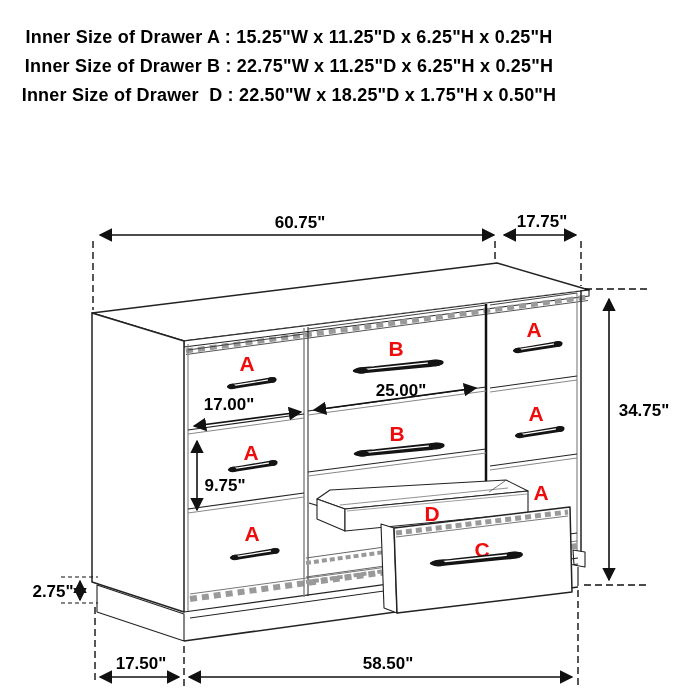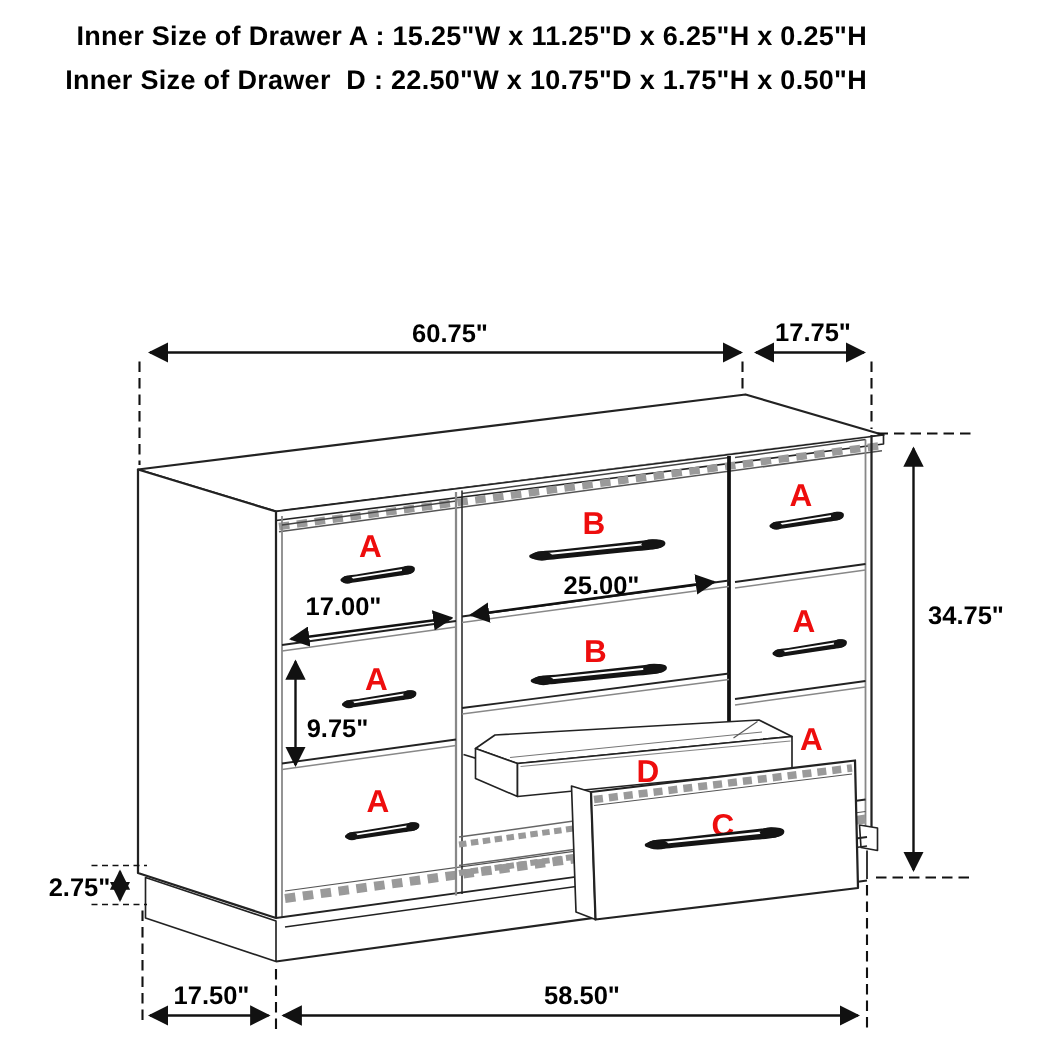--- a/index.html
+++ b/index.html
@@ -1,20 +1,20 @@
 <!DOCTYPE html>
 <html><head>
 <meta charset="utf-8">
 <style>
   html,body{margin:0;padding:0;}
   body{
     width:700px;height:700px;position:relative;background:#fff;
     font-family:"Liberation Sans",sans-serif;overflow:hidden;
   }
-  .spec-block{position:absolute;top:10px;left:0;width:578px;text-align:right;}
+  .spec-block{position:absolute;top:23px;left:0;width:578px;text-align:center;}
   .spec-line{
     font-weight:bold;font-size:18px;line-height:29px;color:#000;
     white-space:pre;letter-spacing:.2px;
   }
   #diagram{position:absolute;left:0;top:130px;}
   .dim-label{font:bold 17px "Liberation Sans",sans-serif;fill:#000;}
   .dletter{font:bold 21px "Liberation Sans",sans-serif;fill:#ee0d0d;}
   .face{fill:#fff;stroke:#222;stroke-width:1.5;stroke-linejoin:round;}
   .face-thin{fill:#fff;stroke:#222;stroke-width:1.1;stroke-linejoin:round;}
   .edge{stroke:#222;fill:none;}
@@ -22,21 +22,22 @@
   .hatch{stroke:#9a9a9a;fill:none;}
   .dim{stroke:#111;stroke-width:1.6;fill:none;}
   .dash{stroke:#111;stroke-width:1.4;fill:none;stroke-dasharray:7 4;}
   .dash-s{stroke:#111;stroke-width:1.1;fill:none;stroke-dasharray:4 3;}
 </style>
 </head>
 <body>
 
 <div class="spec-block">
   <div class="spec-line">Inner Size of Drawer A : 15.25"W x 11.25"D x 6.25"H x 0.25"H</div>
-  <div class="spec-line">Inner Size of Drawer  D : 22.50"W x 10.75"D x 1.75"H x 0.50"H</div>
+  <div class="spec-line">Inner Size of Drawer B : 22.75"W x 11.25"D x 6.25"H x 0.25"H</div>
+  <div class="spec-line">Inner Size of Drawer  D : 22.50"W x 18.25"D x 1.75"H x 0.50"H</div>
 </div>
 
 <svg id="diagram" width="700" height="570" viewBox="0 130 700 570">
   <defs>
     <marker id="arr" viewBox="0 0 10 10" refX="9" refY="5" markerWidth="8.5" markerHeight="8.5" orient="auto-start-reverse">
       <path d="M0,0 L10,5 L0,10 Z" fill="#111"></path>
     </marker>
     <g id="handle">
       <path d="M1,10 C4,7 8,8 12,7 L38,2.5 C43,1.5 46,2 45,5 C44,7 40,7.5 36,8 L10,12 C5,13 0,12.5 1,10 Z" fill="#141414"></path>
       <path d="M7,9.5 L38,4.5" stroke="#fff" stroke-width="1.1" fill="none"></path>

